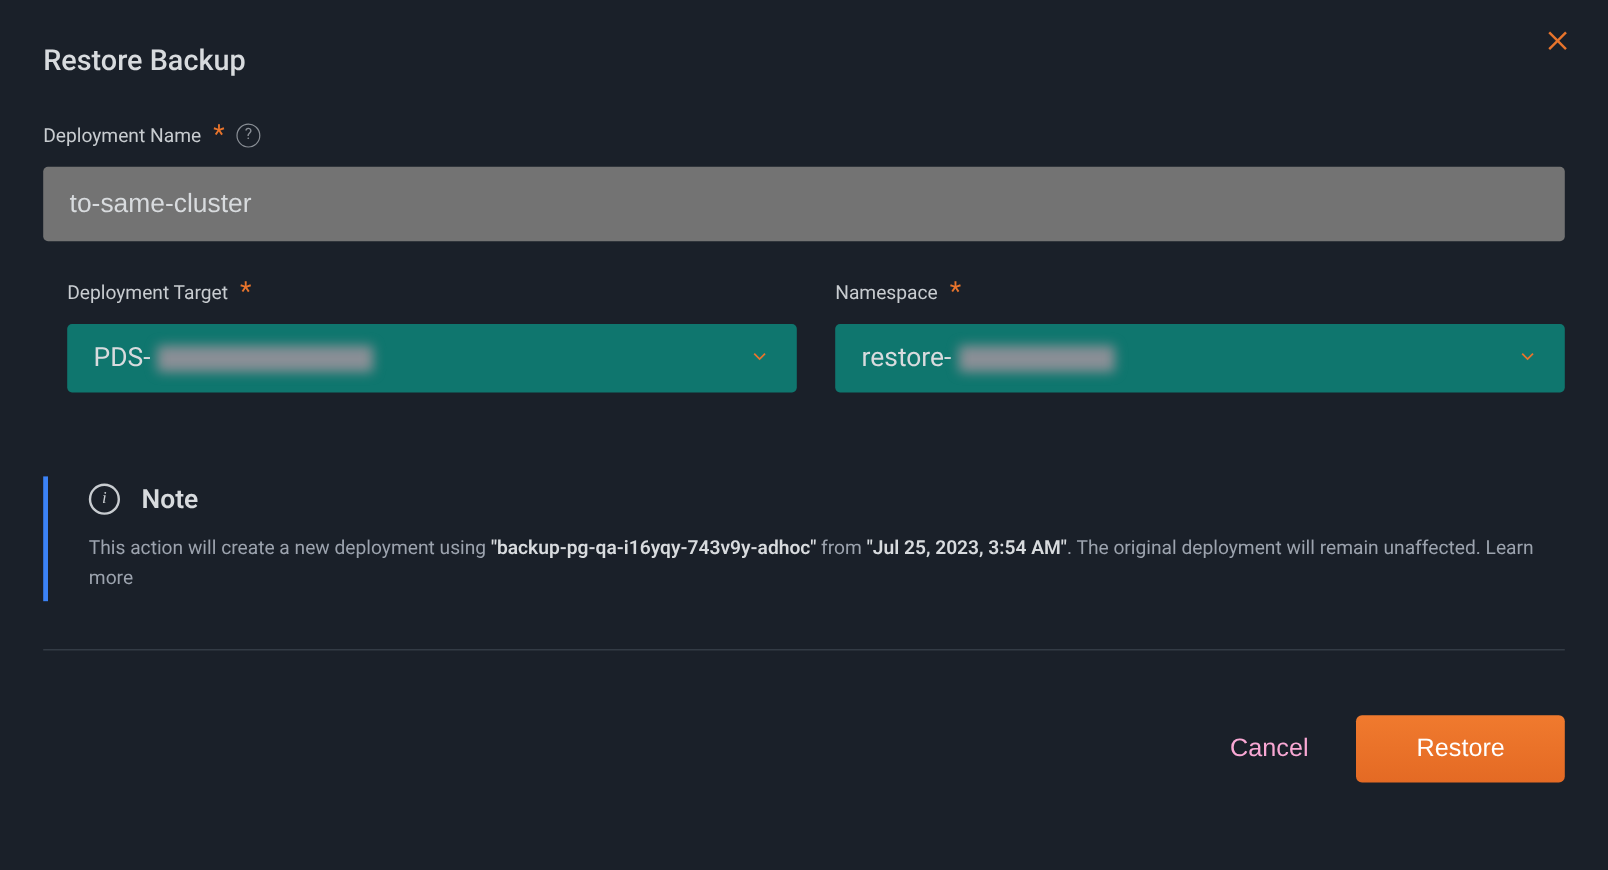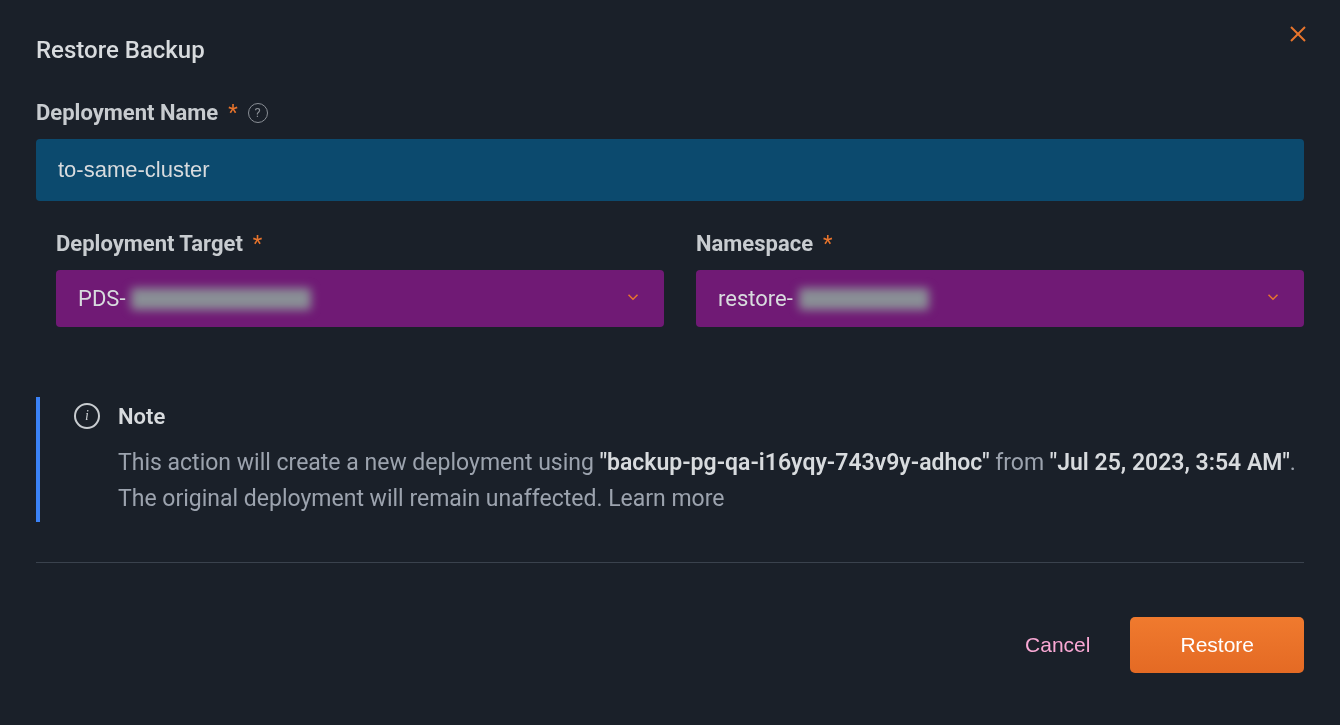--- a/index.html
+++ b/index.html
@@ -29,51 +29,51 @@
     margin-bottom: 36px;
   }
   .field { margin-bottom: 30px; }
   .label-row {
     display: flex;
     align-items: center;
     gap: 10px;
     margin-bottom: 14px;
   }
   .field-label {
-    font-size: 22px;
+    font-size: 16px;
     color: #c8ccd0;
-    font-weight: 700;
+    font-weight: 400;
   }
   .required { color: #e8742c; font-size: 22px; }
   .help-icon {
     width: 20px; height: 20px;
     border: 1.5px solid #8a8f96;
     border-radius: 50%;
     display: inline-flex;
     align-items: center;
     justify-content: center;
     font-size: 13px;
     color: #8a8f96;
     cursor: pointer;
   }
   .text-input {
     width: 100%;
-    background: #0c4a6e;
+    background: #737373;
     border: none;
     border-radius: 4px;
     padding: 18px 22px;
     font-size: 22px;
     color: #d8dbde;
     outline: none;
   }
   .row { display: flex; gap: 32px; margin-left: 20px; }
   .col { flex: 1; }
   .select {
     width: 100%;
-    background: #701a75;
+    background: #0f766e;
     border-radius: 4px;
     padding: 16px 22px;
     display: flex;
     align-items: center;
     justify-content: space-between;
     cursor: pointer;
   }
   .select-value {
     font-size: 22px;
     color: #d8dbde;
@@ -118,24 +118,23 @@
     color: #c8ccd0;
     font-family: Georgia, serif;
     font-style: italic;
   }
   .note-title {
     font-size: 22px;
     font-weight: 600;
     color: #d8dbde;
   }
   .note-text {
-    font-size: 23px;
+    font-size: 16px;
     line-height: 1.55;
     color: #9ca3ae;
-    margin-left: 44px;
   }
   .note-text .bold { color: #d8dbde; font-weight: 600; }
   .note-text .learn { color: #9ca3ae; cursor: pointer; }
   hr.divider {
     border: none;
     border-top: 1px solid #3a424d;
     margin-bottom: 54px;
   }
   .footer {
     display: flex;

